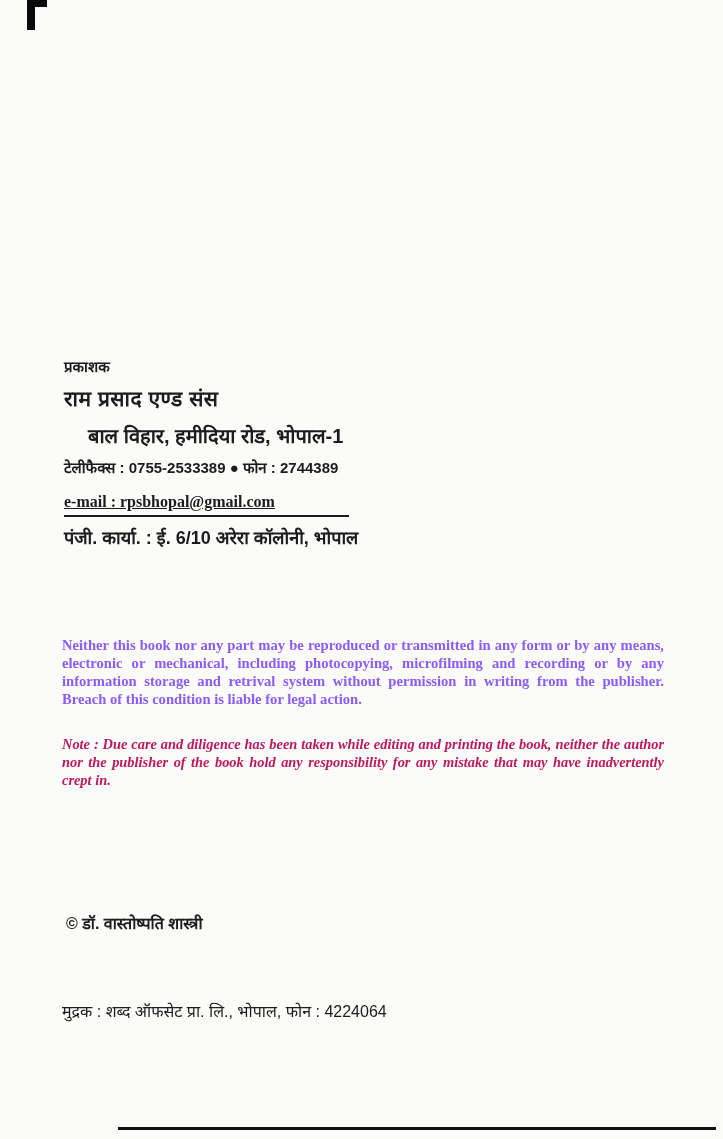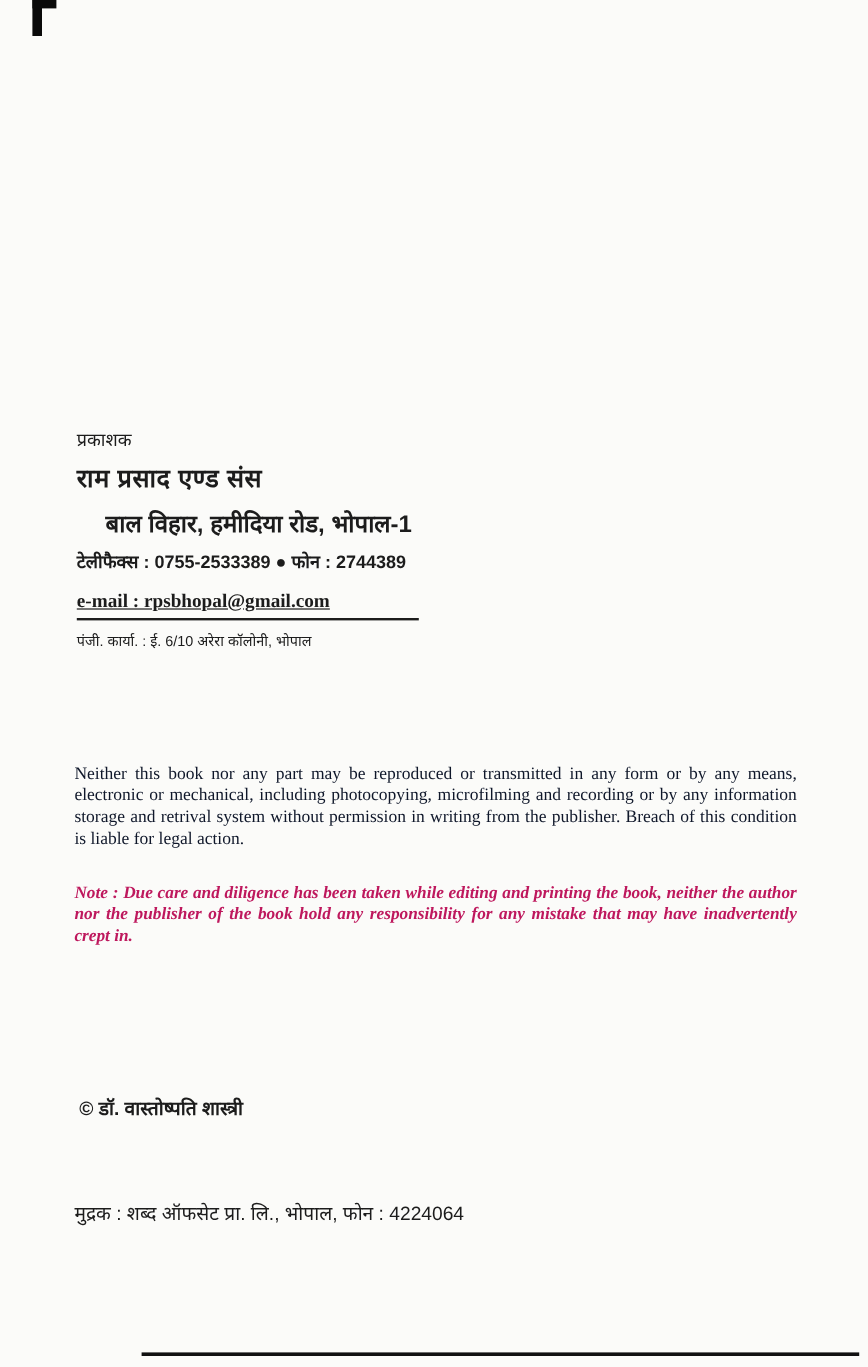--- a/index.html
+++ b/index.html
@@ -47,21 +47,21 @@
   
   .publisher-block {
     position: absolute;
     left: 64px;
     top: 356px;
     width: 420px;
     font-family: "Liberation Sans", sans-serif;
   }
   .publisher-label {
     font-size: 15px;
-    font-weight: 400;
+    font-weight: 700;
     margin-bottom: 8px;
   }
   .publisher-name {
     font-size: 21px;
     font-weight: 700;
     letter-spacing: 0.5px;
     margin-bottom: 10px;
   }
   .publisher-address {
     font-size: 20px;
@@ -82,34 +82,34 @@
     margin-bottom: 2px;
     display: inline-block;
   }
   .email-rule {
     width: 285px;
     height: 0;
     border-top: 2px solid #1c1c1c;
     margin: 2px 0 8px 0;
   }
   .registered-office {
-    font-size: 12px;
-    font-weight: 400;
+    font-size: 18px;
+    font-weight: 700;
   }
   
   .legal-paragraph {
     position: absolute;
     left: 62px;
     top: 637px;
     width: 602px;
     font-size: 14.6px;
     line-height: 1.23;
     text-align: justify;
-    font-weight: 400;
-    color: #0f172a;
+    font-weight: 700;
+    color: #8b5cf6;
   }
   .note-paragraph {
     position: absolute;
     left: 62px;
     top: 735px;
     width: 602px;
     font-size: 14.4px;
     line-height: 1.25;
     font-style: italic;
     font-weight: 600;

